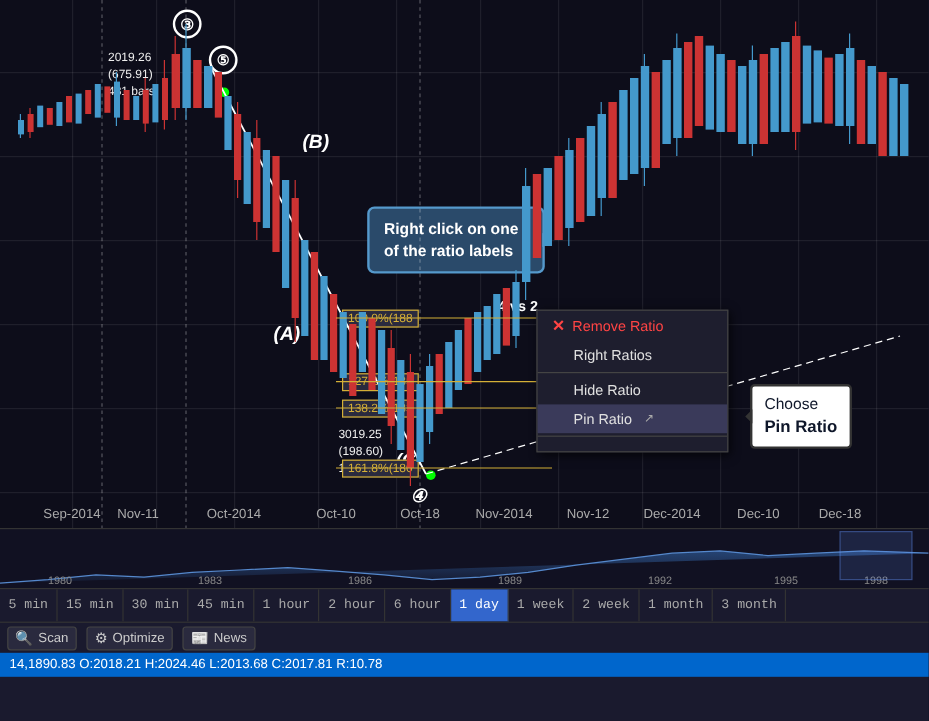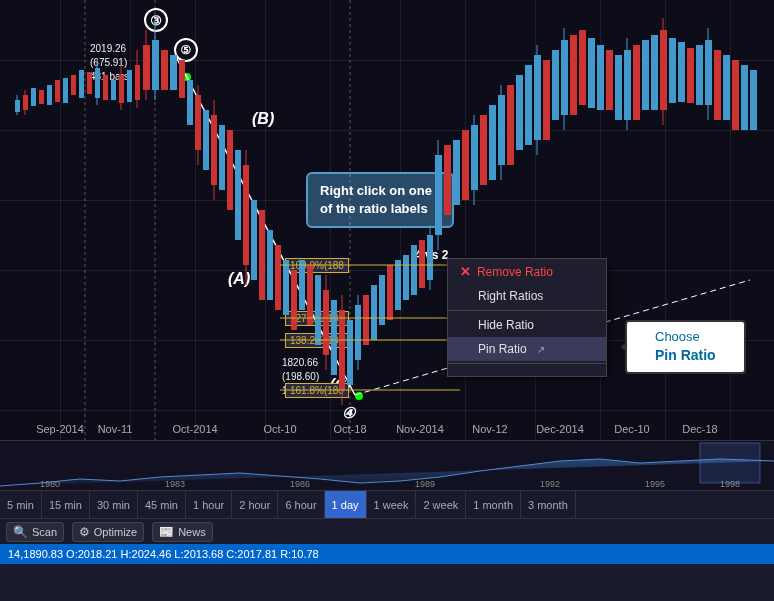--- a/index.html
+++ b/index.html
@@ -163,22 +163,22 @@
       font-weight: bold;
       font-size: 13px;
     }
 
     
     .pin-ratio-callout {
       position: absolute;
       background: white;
       border: 2px solid #333;
       border-radius: 4px;
-      padding: 6px 28px;
-      color: #0369a1;
+      padding: 6px 10px;
+      color: #0f172a;
       font-size: 13px;
       line-height: 1.4;
       z-index: 200;
     }
     .pin-ratio-callout::before {
       content: '';
       position: absolute;
       left: -12px;
       top: 50%;
       transform: translateY(-50%);
@@ -206,20 +206,21 @@
 
     
     #time-bar {
       width: 774px;
       height: 28px;
       background: #1a1a2e;
       border-top: 1px solid #333;
       display: flex;
       align-items: center;
       overflow: hidden;
+      font-family: Liberation Mono, monospace;
     }
     .time-btn {
       padding: 3px 7px;
       color: #aaa;
       font-size: 11px;
       cursor: pointer;
       white-space: nowrap;
       border-right: 1px solid #333;
       height: 100%;
       display: flex;
@@ -452,21 +453,21 @@
 
   <div class="info-box" style="left:90px;top:42px">
     <div style="color:#eee;font-size:10px;">2019.26</div>
     <div style="color:#eee;font-size:10px;">(675.91)</div>
     <div style="color:#eee;font-size:10px;">481 bars</div>
   </div>
 
   <div class="green-dot" style="left:183px;top:73px"></div>
 
   <div class="info-box" style="left:282px;top:356px">
-    <div style="color:#eee;font-size:10px;">1820.66</div>
+    <div style="color:#eee;font-size:10px;">3019.25</div>
     <div style="color:#eee;font-size:10px;">(198.60)</div>
     <div style="color:#eee;font-size:10px;">18 bars</div>
   </div>
 
   <div class="green-dot" style="left:355px;top:392px"></div>
 
   <div class="circle-label" style="left:144px;top:8px;border-color:white;font-size:13px;">③</div>
 
   <div class="circle-label" style="left:174px;top:38px;border-color:white;font-size:12px;">⑤</div>
 

